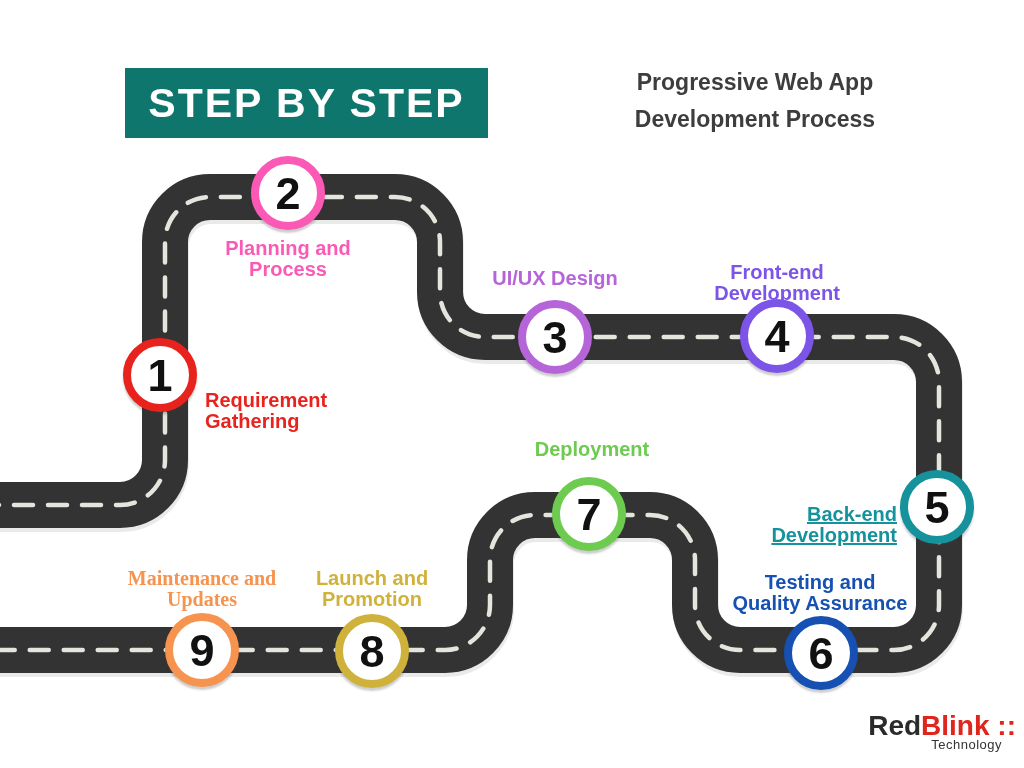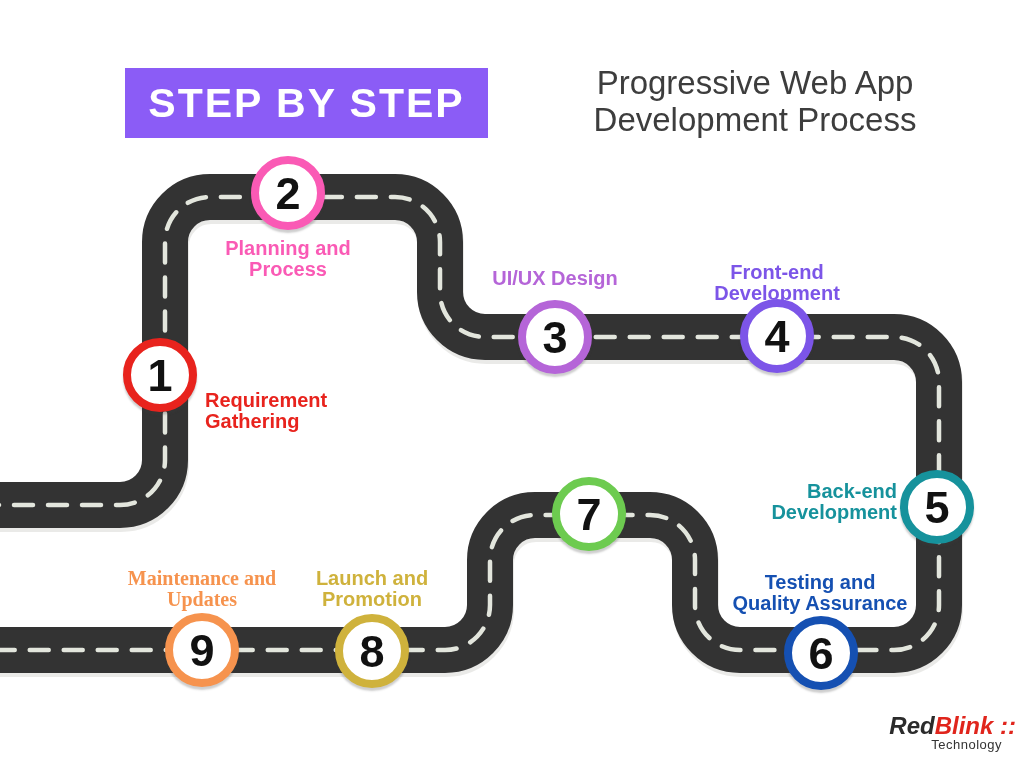--- a/index.html
+++ b/index.html
@@ -6,29 +6,29 @@
   #canvas{
     position:relative;
     width:1024px;height:768px;
     background:#ffffff;
     overflow:hidden;
     font-family:"Liberation Sans","DejaVu Sans",sans-serif;
   }
   #road-svg{position:absolute;left:0;top:0;z-index:1;}
   .badge{
     position:absolute;left:125px;top:68px;width:363px;height:70px;
-    background:#8b5cf6;color:#ffffff;
+    background:#0f766e;color:#ffffff;
     font-size:41px;font-weight:bold;letter-spacing:2px;
     display:flex;align-items:center;justify-content:center;
     z-index:3;
   }
   .title{
     position:absolute;left:545px;top:64px;width:420px;
     text-align:center;color:#3d3d3d;
-    font-size:33px;font-weight:normal;line-height:37px;
+    font-size:23px;font-weight:bold;line-height:37px;
     z-index:3;
   }
   .step-circle{
     position:absolute;width:58px;height:58px;
     border:8px solid #000;border-radius:50%;
     background:#ffffff;
     display:flex;align-items:center;justify-content:center;
     font-size:45px;font-weight:bold;color:#111111;
     z-index:4;
     box-shadow:0 3px 2px rgba(60,60,60,0.25);
@@ -40,21 +40,21 @@
   }
   .step-label div{white-space:nowrap;}
   .ta-c{text-align:center;}
   .ta-l{text-align:left;margin-top:44px;}
   .ta-r{text-align:right;}
   .logo{
     position:absolute;left:860px;top:712px;width:156px;
     z-index:3;text-align:right;
   }
   .logo-main{
-    font-style:italic;font-weight:bold;font-size:24px;line-height:28px;
+    font-weight:bold;font-size:28px;line-height:28px;
     white-space:nowrap;
   }
   .logo-sub{
     font-size:13px;color:#333333;letter-spacing:0.5px;
     margin-top:-3px;padding-right:14px;
   }
 </style>
 </head>
 <body>
 
@@ -112,35 +112,39 @@
     <span>4</span>
   </div>
   <div class="step-label ta-c" style="left: 667px; top: 254px; width: 220px; color: rgb(124, 85, 232); margin-top: 8px;">
     <div>Front-end</div>
     <div>Development</div>
   </div>
 
   <div class="step-circle" style="left: 900px; top: 470px; border-color: rgb(22, 146, 156);">
     <span>5</span>
   </div>
-  <div class="step-label ta-r" style="left: 677px; top: 481px; width: 220px; color: rgb(22, 146, 156);">
+  <div class="step-label ta-r" style="left: 677px; top: 504px; width: 220px; color: rgb(22, 146, 156); text-decoration: underline;">
     <div>Back-end</div>
     <div>Development</div>
   </div>
 
   <div class="step-circle" style="left: 784px; top: 616px; border-color: rgb(21, 80, 178);">
     <span>6</span>
   </div>
   <div class="step-label ta-c" style="left: 700px; top: 572px; width: 240px; color: rgb(21, 80, 178);">
     <div>Testing and</div>
     <div>Quality Assurance</div>
   </div>
 
   <div class="step-circle" style="left: 552px; top: 477px; border-color: rgb(109, 203, 80);">
     <span>7</span>
+  </div>
+  <div class="step-label ta-c" style="left: 482px; top: 439px; width: 220px; color: rgb(109, 203, 80);">
+    <div>Deployment</div>
+    <div></div>
   </div>
 
   <div class="step-circle" style="left: 335px; top: 614px; border-color: rgb(207, 178, 60);">
     <span>8</span>
   </div>
   <div class="step-label ta-c" style="left: 262px; top: 568px; width: 220px; color: rgb(207, 178, 60);">
     <div>Launch and</div>
     <div>Promotion</div>
   </div>
 

